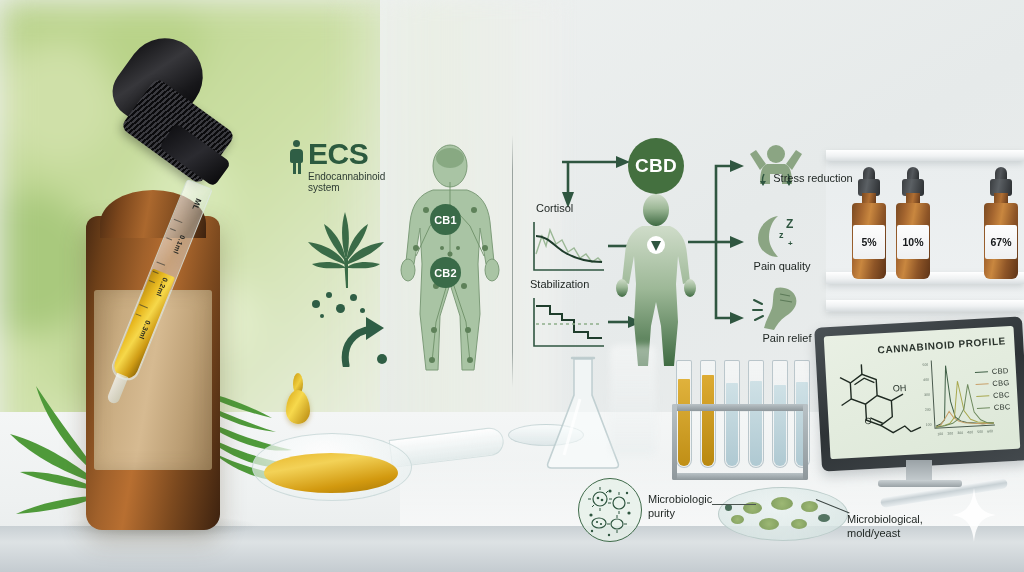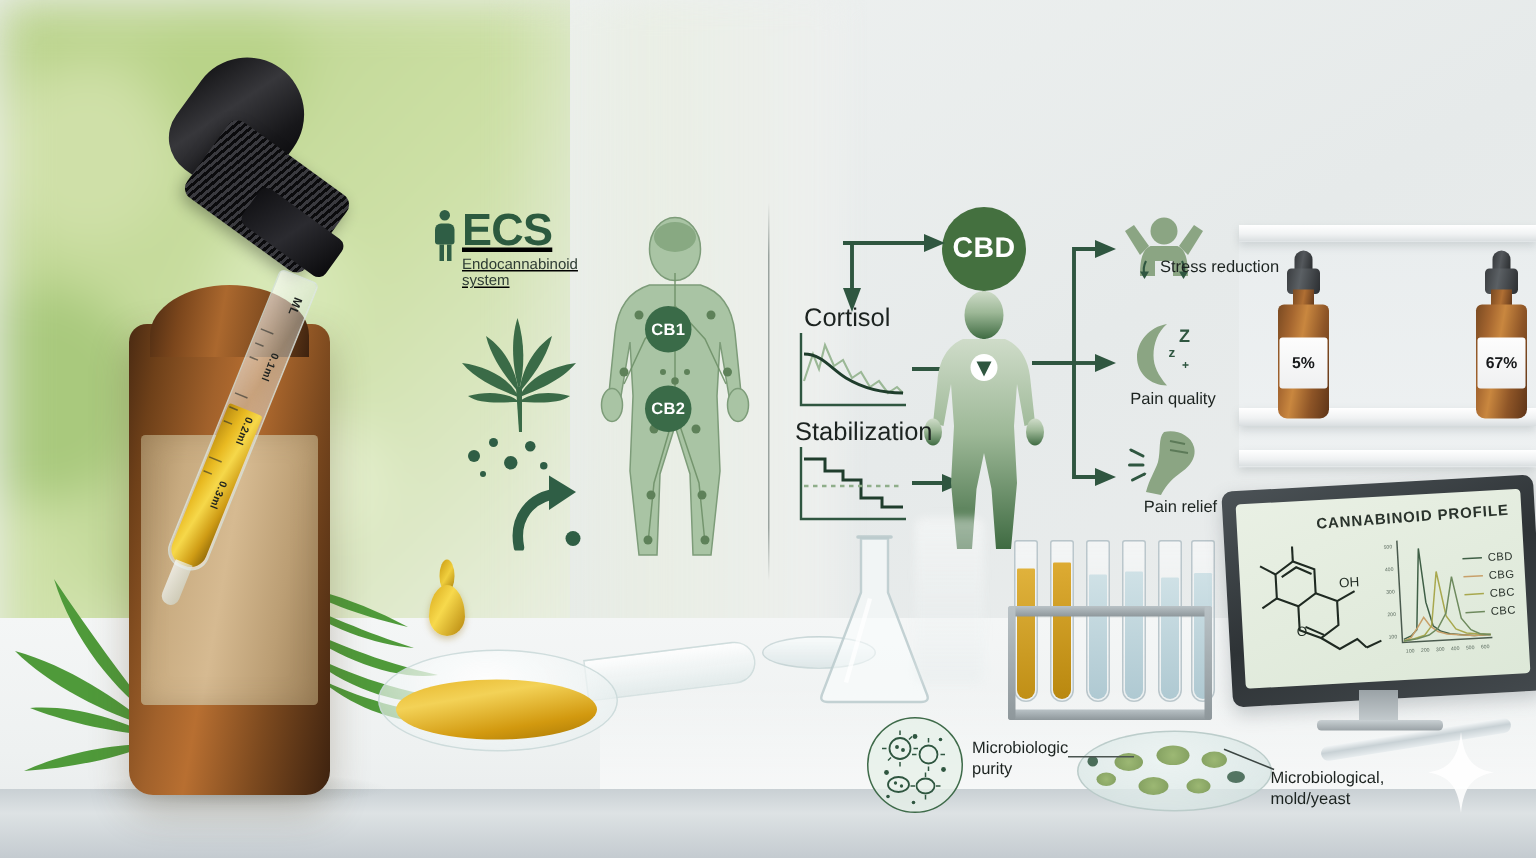--- a/index.html
+++ b/index.html
@@ -45,21 +45,21 @@
   
   .title{
     position:absolute;left:200px;top:28px;width:640px;
     text-align:center;color:#15171a;font-weight:700;
     font-size:31px;line-height:1.26;letter-spacing:-.2px;
     text-shadow:0 1px 3px rgba(255,255,255,.75);
   }
 
   
   .ecs{position:absolute;left:290px;top:140px;width:215px;height:250px;}
-  .ecs-head{position:absolute;left:0;top:0;display:flex;align-items:flex-start;gap:5px;text-decoration:underline;}
+  .ecs-head{position:absolute;left:0;top:0;display:flex;align-items:flex-start;gap:5px;}
   .ecs-person{width:13px;height:34px;position:relative;}
   .ecs-person i{position:absolute;left:3px;top:0;width:7px;height:7px;border-radius:50%;background:#2f5e45;}
   .ecs-person b{position:absolute;left:0;top:9px;width:13px;height:14px;background:#2f5e45;border-radius:4px 4px 2px 2px;}
   .ecs-person u{position:absolute;left:3px;top:23px;width:3px;height:11px;background:#2f5e45;}
   .ecs-person s{position:absolute;left:8px;top:23px;width:3px;height:11px;background:#2f5e45;}
   .ecs-title{font-size:30px;font-weight:700;color:#2c5a3f;line-height:.92;letter-spacing:-.5px;}
   .ecs-sub{font-size:10px;color:#2d3b33;line-height:1.18;margin-top:3px;}
 
   .leaf-svg{position:absolute;left:8px;top:70px;}
   .mol-dots{position:absolute;left:22px;top:152px;width:70px;height:34px;}
@@ -80,21 +80,21 @@
     background:linear-gradient(180deg,rgba(150,158,155,0) 0%,#9aa39f 14%,#9aa39f 86%,rgba(150,158,155,0) 100%);}
 
   
   .flow{position:absolute;left:520px;top:130px;width:310px;height:250px;}
   .cbd-circle{
     position:absolute;left:108px;top:8px;width:56px;height:56px;border-radius:50%;
     background:#44703f;color:#fff;display:flex;align-items:center;justify-content:center;
     font-size:19px;font-weight:700;letter-spacing:.3px;
   }
   .mini-chart{position:absolute;}
-  .mini-label{position:absolute;font-size:17px;color:#1c2320;white-space:nowrap;}
+  .mini-label{position:absolute;font-size:11px;color:#1c2320;white-space:nowrap;}
   .out-label{position:absolute;font-size:11px;color:#1c2320;white-space:nowrap;text-align:center;}
 
   
   .wada{position:absolute;left:832px;top:50px;width:180px;height:92px;}
 
   
   .shelf{position:absolute;background:linear-gradient(180deg,#ffffff 0%,#f0f2f3 55%,#d9dee0 100%);
     box-shadow:0 3px 6px rgba(120,130,135,.25);}
   #shelf-top{left:826px;top:150px;width:198px;height:11px;}
   #shelf-mid{left:826px;top:272px;width:198px;height:12px;}
@@ -241,20 +241,27 @@
   <div class="shelf" id="shelf-top"></div>
   <div class="shelf" id="shelf-mid"></div>
   <div class="shelf" id="shelf-bot"></div>
 
   <div class="bottle" style="left:852px;top:167px;">
     <div class="b-bulb"></div>
     <div class="b-cap"></div>
     <div class="b-neck"></div>
     <div class="b-glass"></div>
     <div class="b-label">5%</div>
+  </div>
+  <div class="bottle" style="left:896px;top:167px;">
+    <div class="b-bulb"></div>
+    <div class="b-cap"></div>
+    <div class="b-neck"></div>
+    <div class="b-glass"></div>
+    <div class="b-label">10%</div>
   </div>
   <div class="bottle" style="left:984px;top:167px;">
     <div class="b-bulb"></div>
     <div class="b-cap"></div>
     <div class="b-neck"></div>
     <div class="b-glass"></div>
     <div class="b-label">67%</div>
   </div>
 
   <div class="divider"></div>

